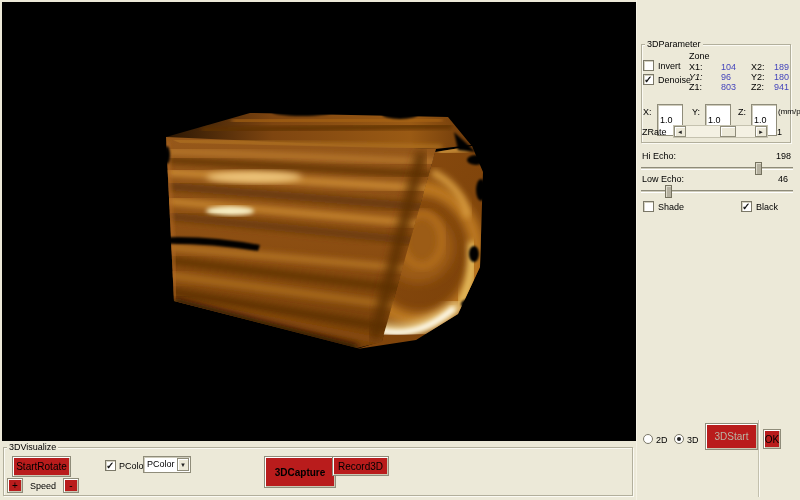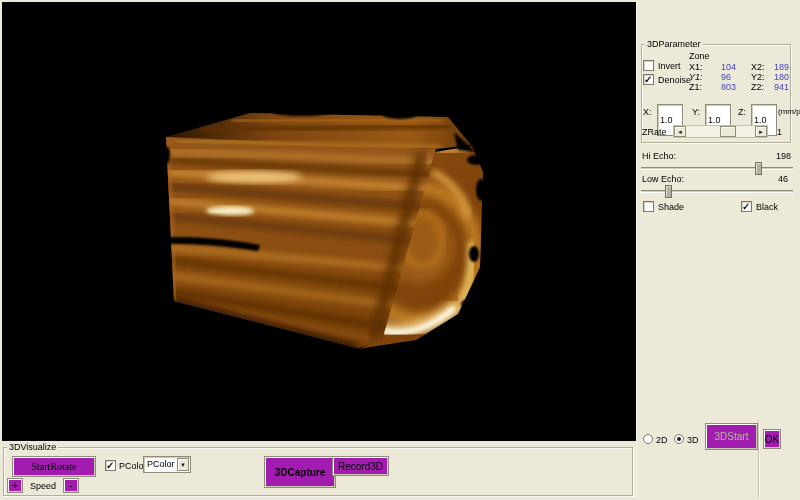--- a/index.html
+++ b/index.html
@@ -26,21 +26,21 @@
   .lbl { line-height:10px; white-space:nowrap; }
   .val-blue { color:#4444bb; }
   .groupbox {
     position:absolute; border:1px solid #b2af9c;
     box-shadow:inset 1px 1px 0 #fbfaf3, 1px 1px 0 #fbfaf3;
   }
   .legend {
     position:absolute; background:#ece9d8; padding:0 2px; line-height:10px; white-space:nowrap;
   }
   .btn {
-    position:absolute; background:#a21caf;
+    position:absolute; background:#b91c1c;
     border:1px solid #8f8c7a;
     box-shadow:inset 1px 1px 0 #ffffff, inset -1px -1px 0 #c9c6b2;
     font-family:"Liberation Sans", sans-serif; font-size:10px; color:#000;
     text-align:center; cursor:pointer;
   }
   .btn.disabled { color:#b9b6a5; cursor:default; }
   .cb {
     position:absolute; width:11px; height:11px; background:#ffffff;
     border:1px solid #7b7868;
     box-shadow:inset 1px 1px 0 #d5d2c2;
@@ -270,21 +270,21 @@
   <div class="lbl abs" style="left:50px; top:435px;">3D</div>
 
   <button class="btn disabled" style="left:68px; top:423px; width:53px; height:27px;">3DStart</button>
   <button class="btn" style="left:126px; top:429px; width:18px; height:20px;">OK</button>
 </div>
 
 <div class="bbar">
   <div class="groupbox" style="left:3px; top:6px; width:630px; height:49px;"></div>
   <div class="legend lbl abs" style="left:7px; top:1px;">3DVisualize</div>
 
-  <button class="btn" style="left:12px; top:15px; width:84px; height:21px;font-family:Liberation Serif, serif;">StartRotate</button>
+  <button class="btn" style="left:12px; top:15px; width:59px; height:21px;">StartRotate</button>
 
   <button class="btn" style="left:7px; top:37px; width:16px; height:15px;">+</button>
   <div class="lbl abs" style="left:30px; top:40px;">Speed</div>
   <button class="btn" style="left:63px; top:37px; width:16px; height:15px;">-</button>
 
   <span class="cb on" style="left:105px; top:19px;"></span>
   <div class="lbl abs" style="left:119px; top:20px;">PColor</div>
 
   <div class="combo" style="left:143px; top:15px; width:48px; height:17px;">
     <div class="combo-text">PColor</div>

